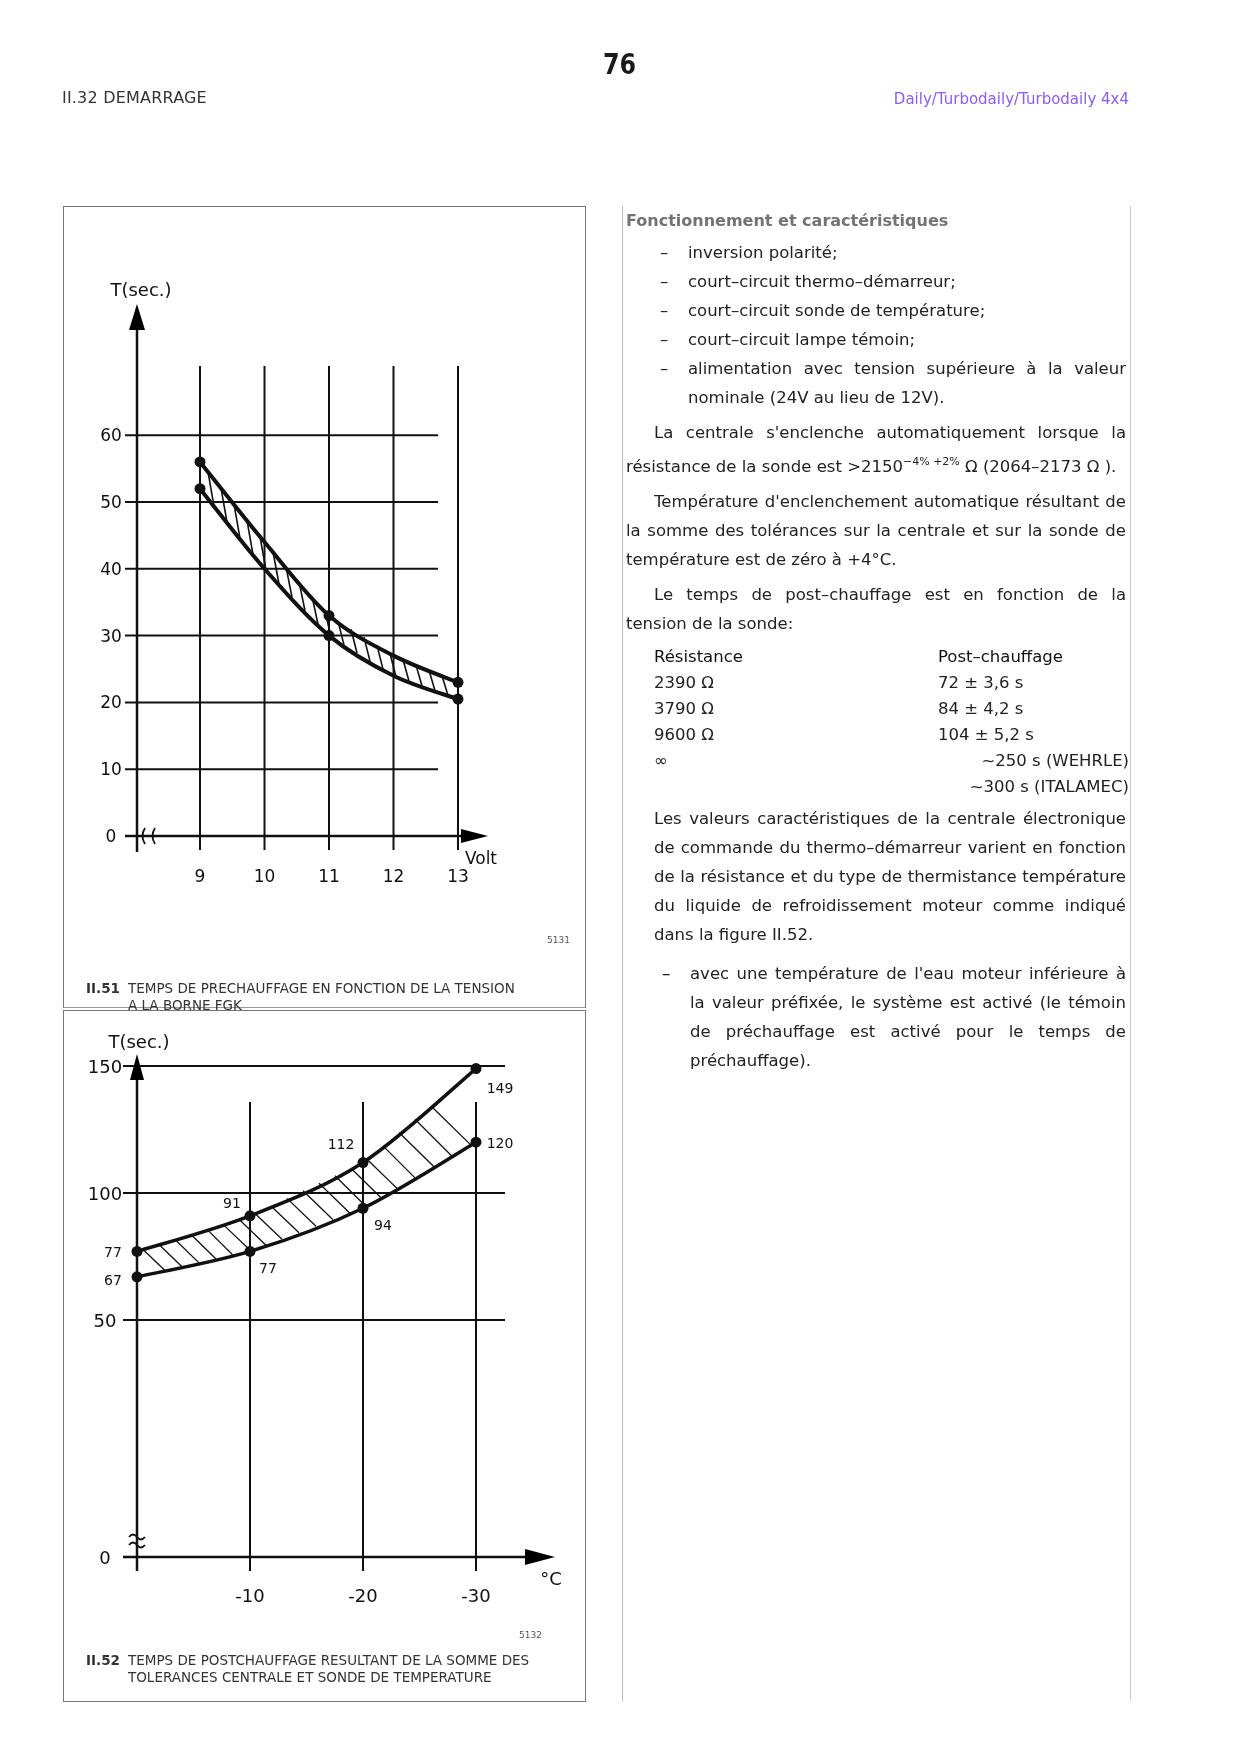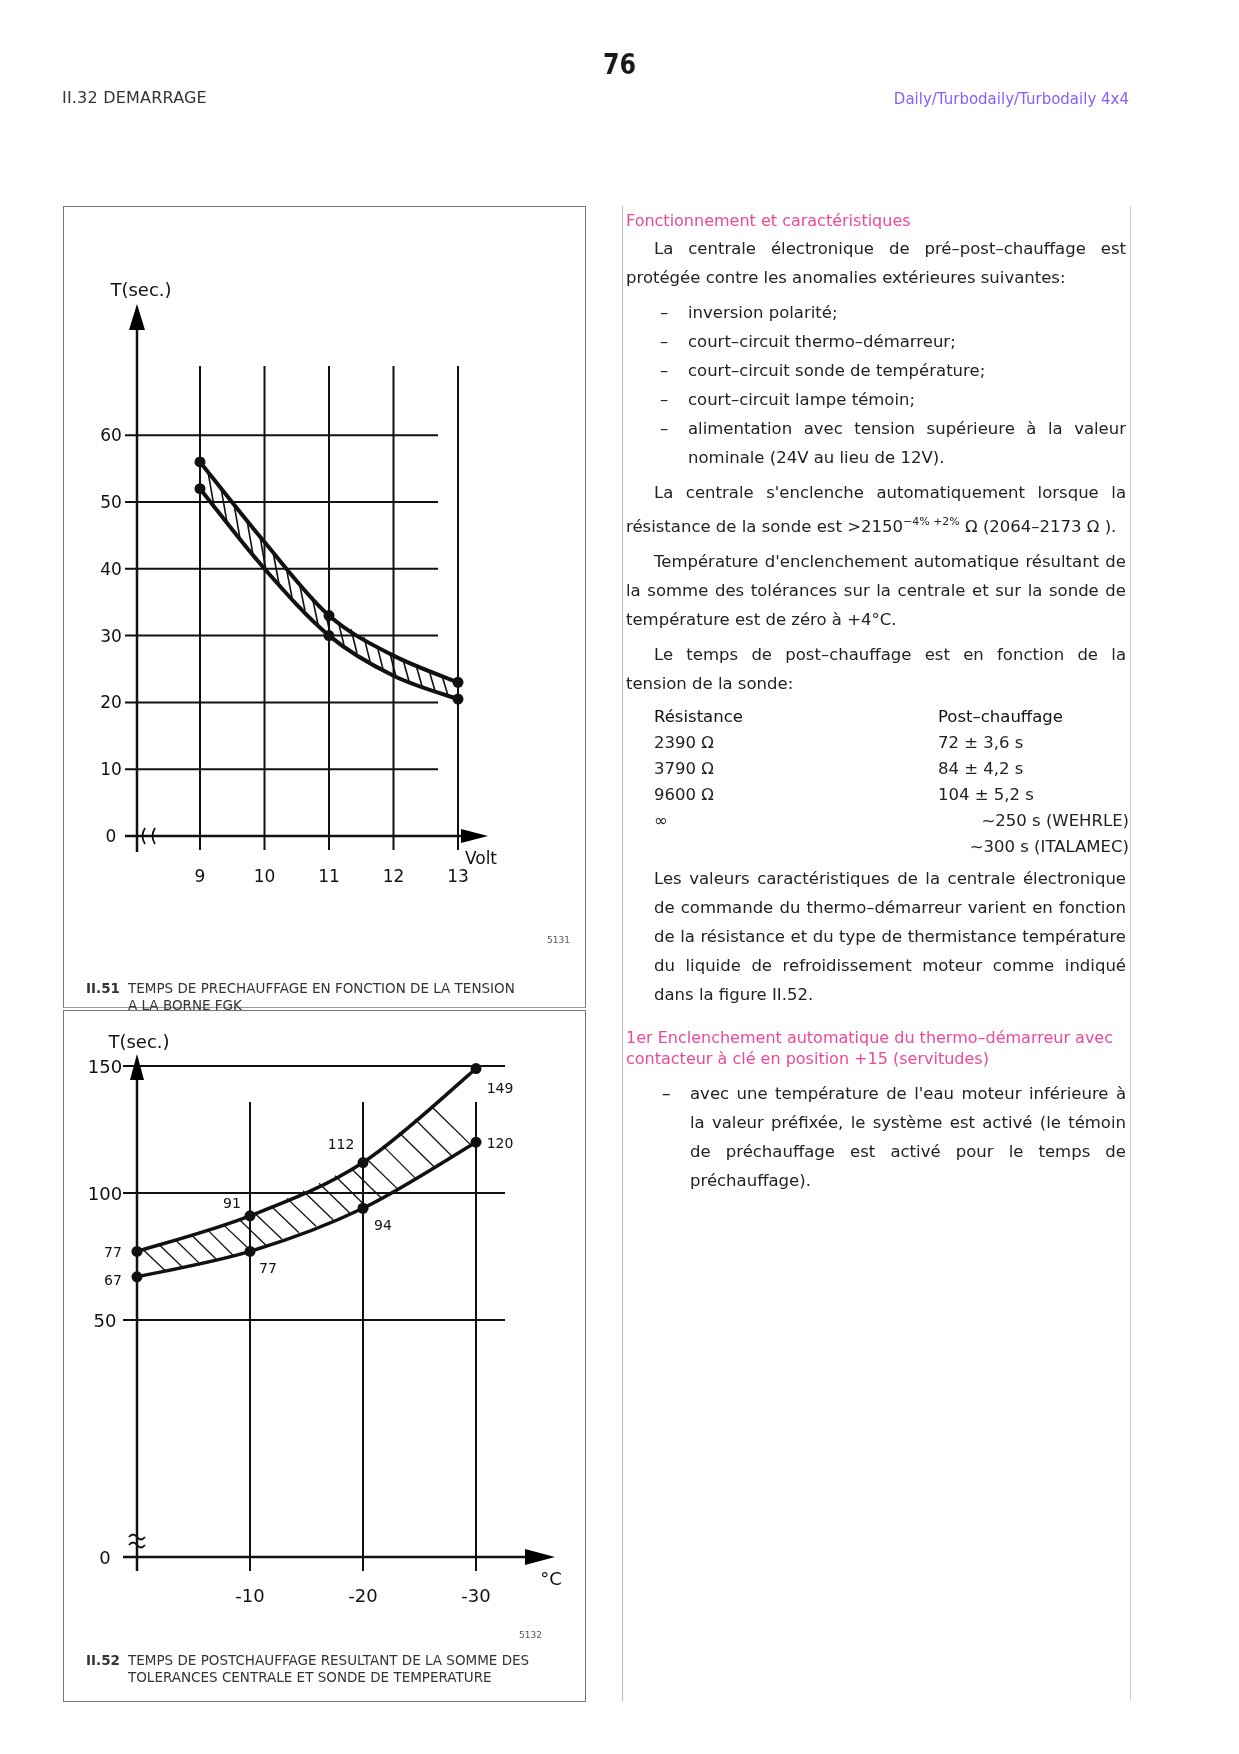--- a/index.html
+++ b/index.html
@@ -9,21 +9,21 @@
   #section-label { left:62px; top:88px; font-size:16px; color:#333; letter-spacing:0.2px; }
   #model-label { right:110px; top:90px; font-size:15px; color:#8b5cf6; }
   .frame { border:1px solid #777; }
   #fig1-frame { left:63px; top:206px; width:521px; height:800px; border-bottom:1px solid #999; }
   #fig2-frame { left:63px; top:1010px; width:521px; height:690px; }
   .fig-code { font-size:9px; color:#555; text-align:right; }
   .caption { font-size:13.5px; color:#333; line-height:17px; }
   #col-rule { left:622px; top:206px; width:1px; height:1495px; background:#bbb; }
   #right-rule { left:1130px; top:206px; width:1px; height:1495px; background:#ccc; }
   .text-col { left:622px; width:500px; font-size:16.5px; line-height:29px; color:#222; font-family:"DejaVu Sans", sans-serif; }
-  .heading { font-weight:normal; font-size:16px; line-height:22px; color:#ec4899; }
+  .heading { font-weight:bold; font-size:16px; line-height:22px; color:#737373; }
   .para { text-align:justify; text-indent:28px; }
   .bullet { position:relative; padding-left:62px; text-align:justify; }
   .bullet .dash { position:absolute; left:34px; top:0; }
   table.res { border-collapse:collapse; font-size:16.5px; line-height:26px; color:#222; }
   table.res td { padding:0; vertical-align:top; }
   table.res th { padding:0; font-weight:normal; text-align:left; color:#111; }
   sup { font-size:11px; }
   svg text { font-family:"DejaVu Sans", sans-serif; fill:#111; }
 </style>
 </head>
@@ -163,21 +163,20 @@
 <div class="abs caption" style="left:86px;top:1652px;width:490px;">
   <span style="display:inline-block;width:42px;font-weight:bold;">II.52</span><span>TEMPS DE POSTCHAUFFAGE RESULTANT DE LA SOMME DES</span><br>
   <span style="display:inline-block;width:42px;"></span><span>TOLERANCES CENTRALE ET SONDE DE TEMPERATURE</span>
 </div>
 
 <div id="col-rule" class="abs"></div>
 <div id="right-rule" class="abs"></div>
 
 <div class="abs text-col" style="top:210px;left:626px;">
   <div class="heading" style="margin-bottom:2px;">Fonctionnement et caractéristiques</div>
-  <div class="para">La centrale électronique de pré–post–chauffage est protégée contre les anomalies extérieures suivantes:</div>
   <div id="bullets1" style="margin-top:6px;">
       <div class="bullet"><span class="dash">–</span><span>inversion polarité;</span></div>
       <div class="bullet"><span class="dash">–</span><span>court–circuit thermo–démarreur;</span></div>
       <div class="bullet"><span class="dash">–</span><span>court–circuit sonde de température;</span></div>
       <div class="bullet"><span class="dash">–</span><span>court–circuit lampe témoin;</span></div>
       <div class="bullet"><span class="dash">–</span><span>alimentation avec tension supérieure à la valeur nominale (24V au lieu de 12V).</span></div>
     </div>
   <div class="para" style="margin-top:6px;">
     <span>La centrale s'enclenche automatiquement lorsque la résistance de la sonde est &gt;2150</span><sup>−4% +2%</sup><span> Ω (2064–2173 Ω ).</span>
   </div>
@@ -207,18 +206,17 @@
           <td>∞</td>
           <td style="text-align: right;">~250 s (WEHRLE)</td>
         </tr>
         <tr>
           <td></td>
           <td style="text-align: right;">~300 s (ITALAMEC)</td>
         </tr>
       </tbody>
   </table>
   <div class="para" style="margin:4px 0 0 28px;text-indent:0;line-height:29px;">Les valeurs caractéristiques de la centrale électronique de commande du thermo–démarreur varient en fonction de la résistance et du type de thermistance température du liquide de refroidissement moteur comme indiqué dans la figure II.52.</div>
-  <div class="heading" style="margin-top:18px;line-height:21px;">1er Enclenchement automatique du thermo–démarreur avec contacteur à clé en position +15 (servitudes)</div>
   <div id="bullets2" style="margin-top:10px;">
       <div class="bullet" style="padding-left: 64px; margin-bottom: 6px;"><span class="dash" style="left: 36px;">–</span></div>
       <div class="bullet" style="padding-left: 64px; margin-bottom: 6px;"><span class="dash" style="left: 36px;">–</span><span>avec une température de l'eau moteur inférieure à la valeur préfixée, le système est activé (le témoin de préchauffage est activé pour le temps de préchauffage).</span></div>
     </div>
 </div>
 
 </body></html>

